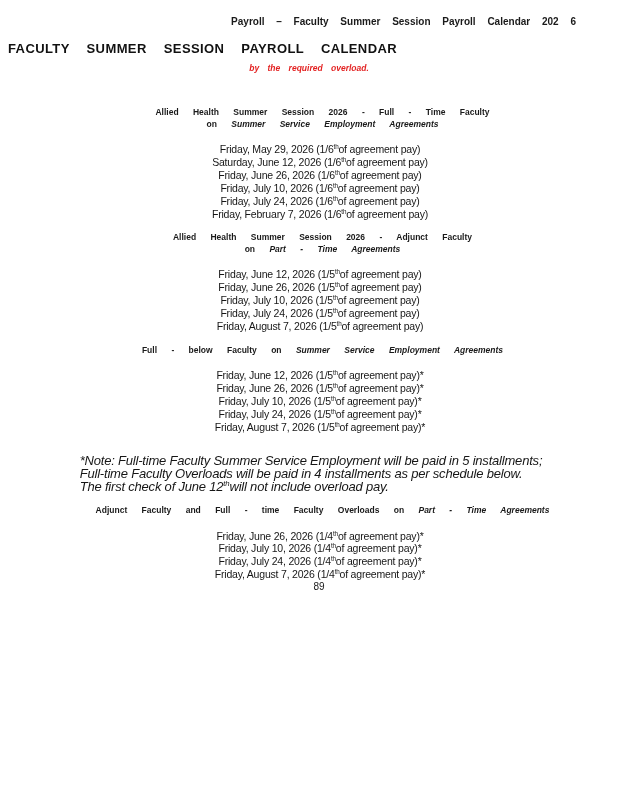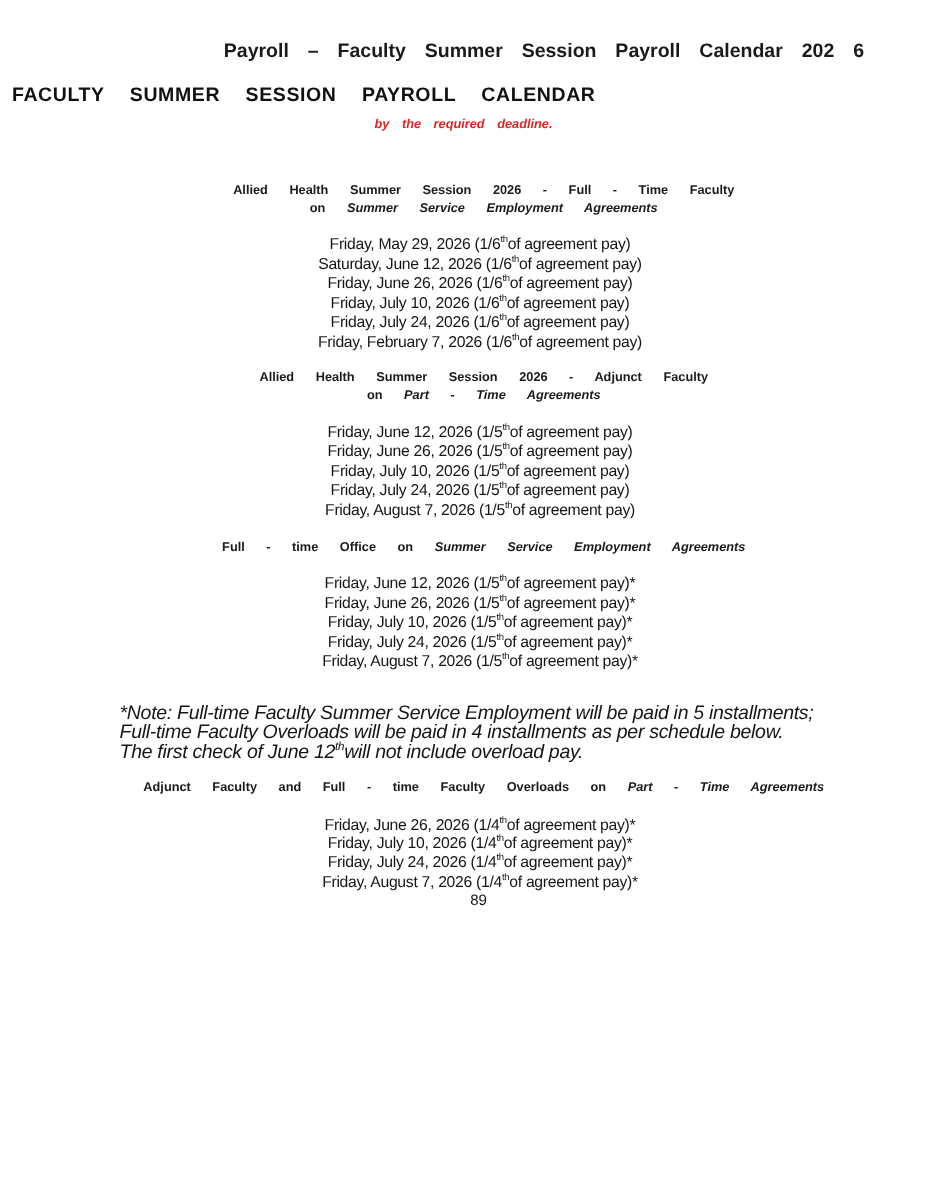--- a/index.html
+++ b/index.html
@@ -15,24 +15,24 @@
     color: #1a1a1a;
   }
   .page {
     position: relative;
     width: 618px;
     height: 800px;
     background: #ffffff;
     overflow: hidden;
   }
   .running-header {
-    padding-top: 26px;
+    padding-top: 16px;
     padding-right: 42px;
     text-align: right;
-    font-size: 13px;
+    font-size: 10px;
     font-weight: bold;
     word-spacing: 9px;
     color: #1a1a1a;
     white-space: nowrap;
   }
   .doc-title {
     margin: 14px 0 0 0;
     text-align: left;
     font-size: 13px;
     font-weight: bold;
@@ -100,21 +100,21 @@
 </head>
 <body style="background: rgb(255, 255, 255);">
 
 <div class="page">
 
   <div class="running-header">Payroll – Faculty Summer Session Payroll Calendar 202 6</div>
 
   <h1 class="doc-title">FACULTY SUMMER SESSION PAYROLL CALENDAR</h1>
 
   <div class="notice" style="color: rgb(227, 34, 34);">
-    <div class="notice-line-2">by the required deadline.</div>
+    <div class="notice-line-2">by the required overload.</div>
   </div>
 
   <div id="content">
       <div class="section-heading">
         <div><span>Allied Health Summer Session 2026 - Full - Time Faculty</span></div>
         <div><span>on </span><span class="seg-italic">Summer Service Employment Agreements</span></div>
       </div>
       <div class="dates">
         <div class="date-line"><span>Friday, May 29, 2026 (1/6</span><sup>th</sup><span>of agreement pay)</span></div>
         <div class="date-line"><span>Saturday, June 12, 2026 (1/6</span><sup>th</sup><span>of agreement pay)</span></div>
@@ -128,21 +128,21 @@
         <div><span>on </span><span class="seg-italic">Part - Time Agreements</span></div>
       </div>
       <div class="dates">
         <div class="date-line"><span>Friday, June 12, 2026 (1/5</span><sup>th</sup><span>of agreement pay)</span></div>
         <div class="date-line"><span>Friday, June 26, 2026 (1/5</span><sup>th</sup><span>of agreement pay)</span></div>
         <div class="date-line"><span>Friday, July 10, 2026 (1/5</span><sup>th</sup><span>of agreement pay)</span></div>
         <div class="date-line"><span>Friday, July 24, 2026 (1/5</span><sup>th</sup><span>of agreement pay)</span></div>
         <div class="date-line"><span>Friday, August 7, 2026 (1/5</span><sup>th</sup><span>of agreement pay)</span></div>
       </div>
       <div class="section-heading">
-        <div><span>Full - time Office on </span><span class="seg-italic">Summer Service Employment Agreements</span></div>
+        <div><span>Full - below Faculty on </span><span class="seg-italic">Summer Service Employment Agreements</span></div>
       </div>
       <div class="dates">
         <div class="date-line"><span>Friday, June 12, 2026 (1/5</span><sup>th</sup><span>of agreement pay)*</span></div>
         <div class="date-line"><span>Friday, June 26, 2026 (1/5</span><sup>th</sup><span>of agreement pay)*</span></div>
         <div class="date-line"><span>Friday, July 10, 2026 (1/5</span><sup>th</sup><span>of agreement pay)*</span></div>
         <div class="date-line"><span>Friday, July 24, 2026 (1/5</span><sup>th</sup><span>of agreement pay)*</span></div>
         <div class="date-line"><span>Friday, August 7, 2026 (1/5</span><sup>th</sup><span>of agreement pay)*</span></div>
       </div>
       <div class="note">
         <div><span>*Note: Full-time Faculty Summer Service Employment will be paid in 5 installments;</span></div>

